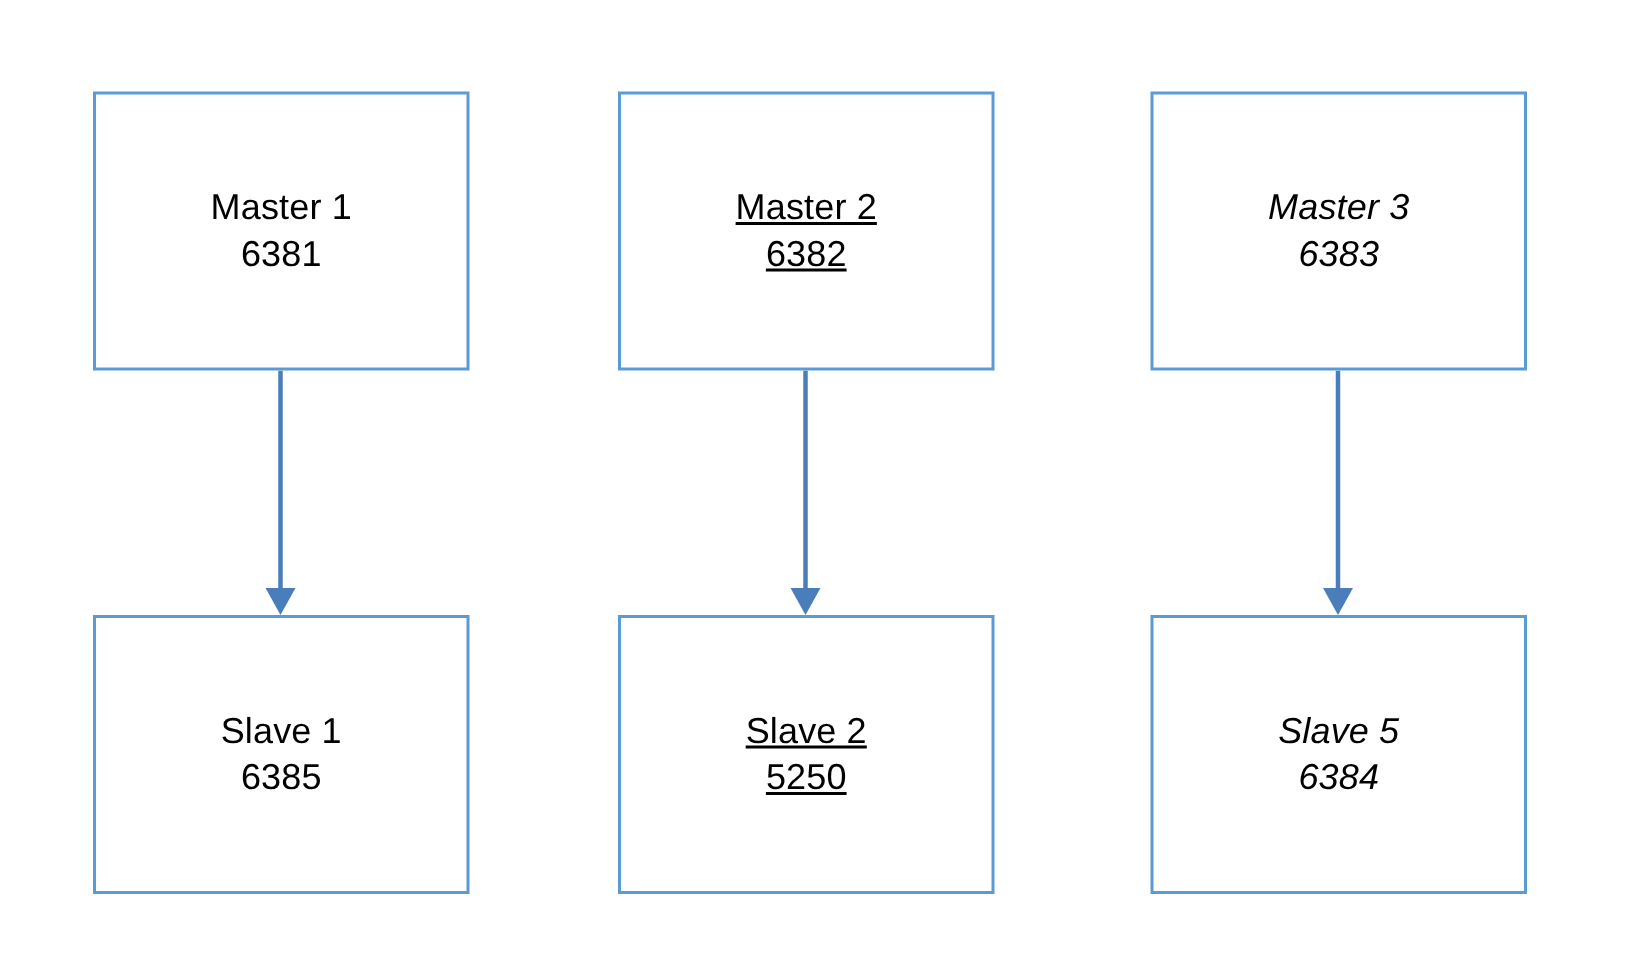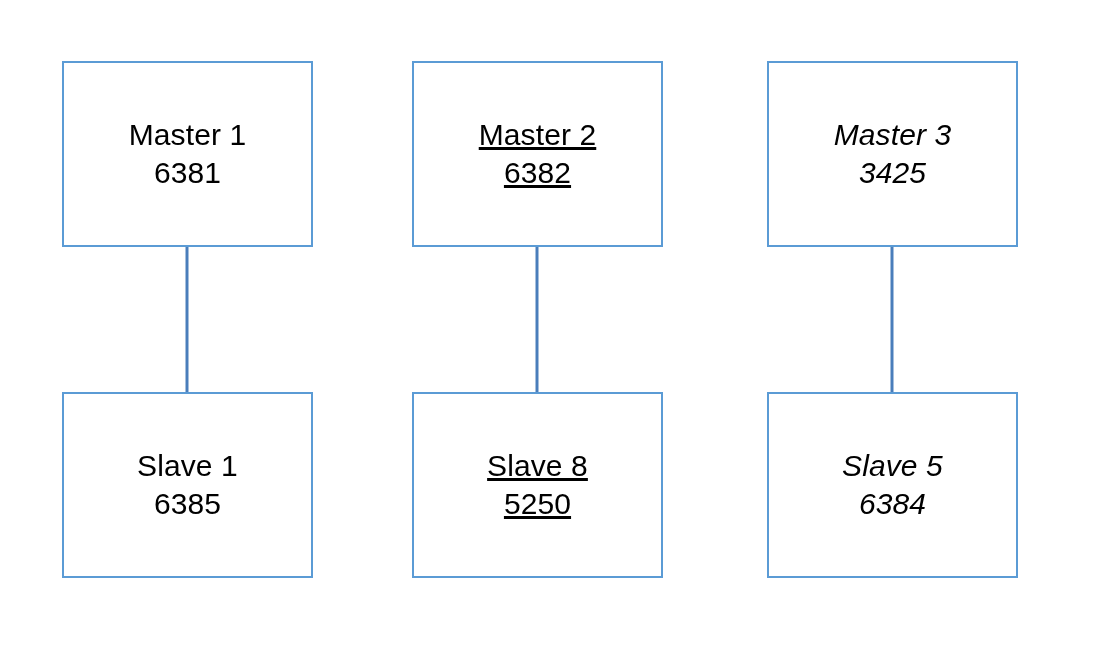--- a/index.html
+++ b/index.html
@@ -25,28 +25,28 @@
     height: 186px;
     border: 2px solid #5b9bd5;
     background: #ffffff;
     display: flex;
     flex-direction: column;
     align-items: center;
     justify-content: center;
     line-height: 1.22;
   }
   .node-box.row-master { top: 61px; }
-  .node-box.row-slave  { top: 392px; }
+  .node-box.row-slave  { top: 410px; }
   .col-1 { left: 62px; }
   .col-2 { left: 412px; text-decoration: underline; }
   .col-3 { left: 767px; font-style: italic; }
   .node-title,
   .node-port {
     color: #000000;
-    font-size: 30px;
+    font-size: 24px;
     font-weight: 400;
     letter-spacing: 0.1px;
     text-align: center;
     white-space: nowrap;
   }
   .node-title { margin-bottom: 1px; }
 
   
   .arrow {
     position: absolute;
@@ -69,21 +69,21 @@
     <div class="node-port">6381</div>
   </div>
 
   <div class="node-box row-master col-2">
     <div class="node-title">Master 2</div>
     <div class="node-port">6382</div>
   </div>
 
   <div class="node-box row-master col-3">
     <div class="node-title">Master 3</div>
-    <div class="node-port">3425</div>
+    <div class="node-port">6383</div>
   </div>
 
   <div class="arrow a-1">
     <svg width="26" height="163" viewBox="0 0 26 163" xmlns="http://www.w3.org/2000/svg">
       <line x1="13" y1="0" x2="13" y2="146" stroke="#4a7ebb" stroke-width="3"></line>
       <polygon points="13,163 3,145 23,145" fill="#4a7ebb"></polygon>
     </svg>
   </div>
 
   <div class="arrow a-2">
@@ -99,21 +99,21 @@
       <polygon points="13,163 3,145 23,145" fill="#4a7ebb"></polygon>
     </svg>
   </div>
 
   <div class="node-box row-slave col-1">
     <div class="node-title">Slave 1</div>
     <div class="node-port">6385</div>
   </div>
 
   <div class="node-box row-slave col-2">
-    <div class="node-title">Slave 8</div>
+    <div class="node-title">Slave 2</div>
     <div class="node-port">5250</div>
   </div>
 
   <div class="node-box row-slave col-3">
     <div class="node-title">Slave 5</div>
     <div class="node-port">6384</div>
   </div>
 
 </div>
 

